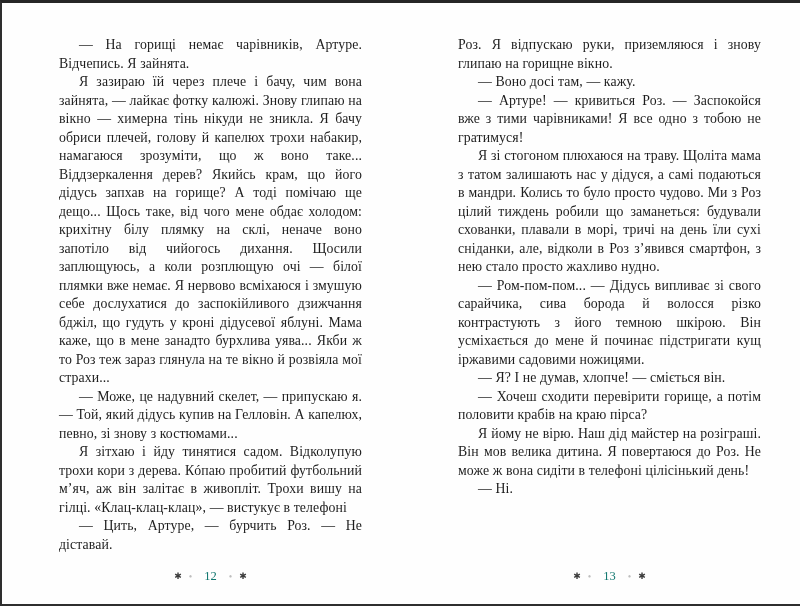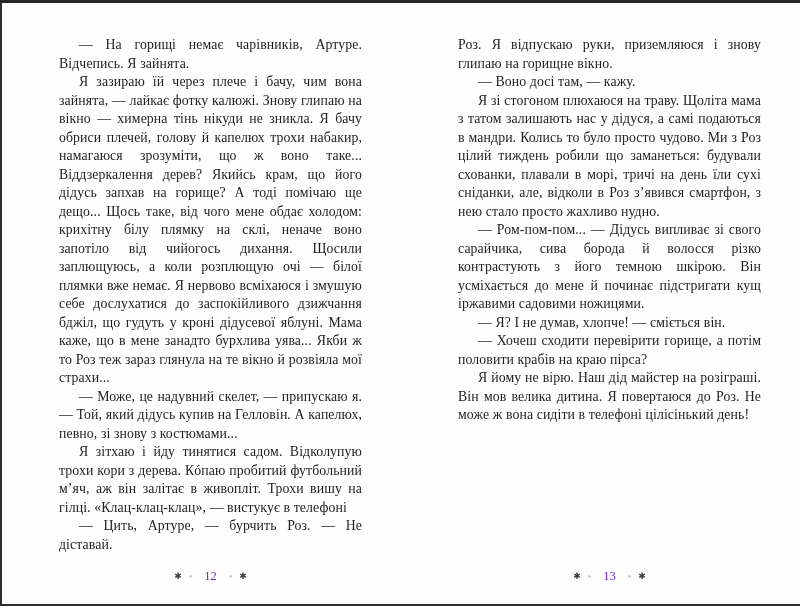--- a/index.html
+++ b/index.html
@@ -61,21 +61,21 @@
     line-height: 1;
   }
   .orn-dot {
     font-size: 10px;
     color: #bdbdbd;
     line-height: 1;
     margin: 0 7px;
   }
   .pnum {
     font-size: 12.5px;
-    color: #6d28d9;
+    color: #0f766e;
     margin: 0 5px;
   }
 </style>
 </head>
 <body>
 
 <div class="scan-frame">
 
   <div class="page left">
     <div class="textcol">
@@ -91,25 +91,27 @@
       <span class="pnum">12</span>
       <span class="orn-dot">•</span>
       <span class="orn-star">✱</span>
     </div>
   </div>
 
   <div class="page right">
     <div class="textcol">
         <p class="para noindent">Роз. Я відпускаю руки, приземляюся і знову глипаю на горищне вікно.</p>
         <p class="para">— Воно досі там, — кажу.</p>
+        <p class="para">— Артуре! — кривиться Роз. — Заспокойся вже з тими чарівниками! Я все одно з тобою не гратимуся!</p>
         <p class="para">Я зі стогоном плюхаюся на траву. Щоліта мама з татом залишають нас у дідуся, а самі подаються в мандри. Колись то було просто чудово. Ми з Роз цілий тиждень робили що заманеться: будували схованки, плавали в морі, тричі на день їли сухі сніданки, але, відколи в Роз з’явився смартфон, з нею стало просто жахливо нудно.</p>
         <p class="para">— Ром-пом-пом... — Дідусь випливає зі свого сарайчика, сива борода й волосся різко контрастують з його темною шкірою. Він усміхається до мене й починає підстригати кущ іржавими садовими ножицями.</p>
         <p class="para">— Я? І не думав, хлопче! — сміється він.</p>
         <p class="para">— Хочеш сходити перевірити горище, а потім половити крабів на краю пірса?</p>
         <p class="para">Я йому не вірю. Наш дід майстер на розіграші. Він мов велика дитина. Я повертаюся до Роз. Не може ж вона сидіти в телефоні цілісінький день!</p>
+        <p class="para">— Ні.</p>
       </div>
     <div class="pagefoot">
       <span class="orn-star">✱</span>
       <span class="orn-dot">•</span>
       <span class="pnum">13</span>
       <span class="orn-dot">•</span>
       <span class="orn-star">✱</span>
     </div>
   </div>
 

